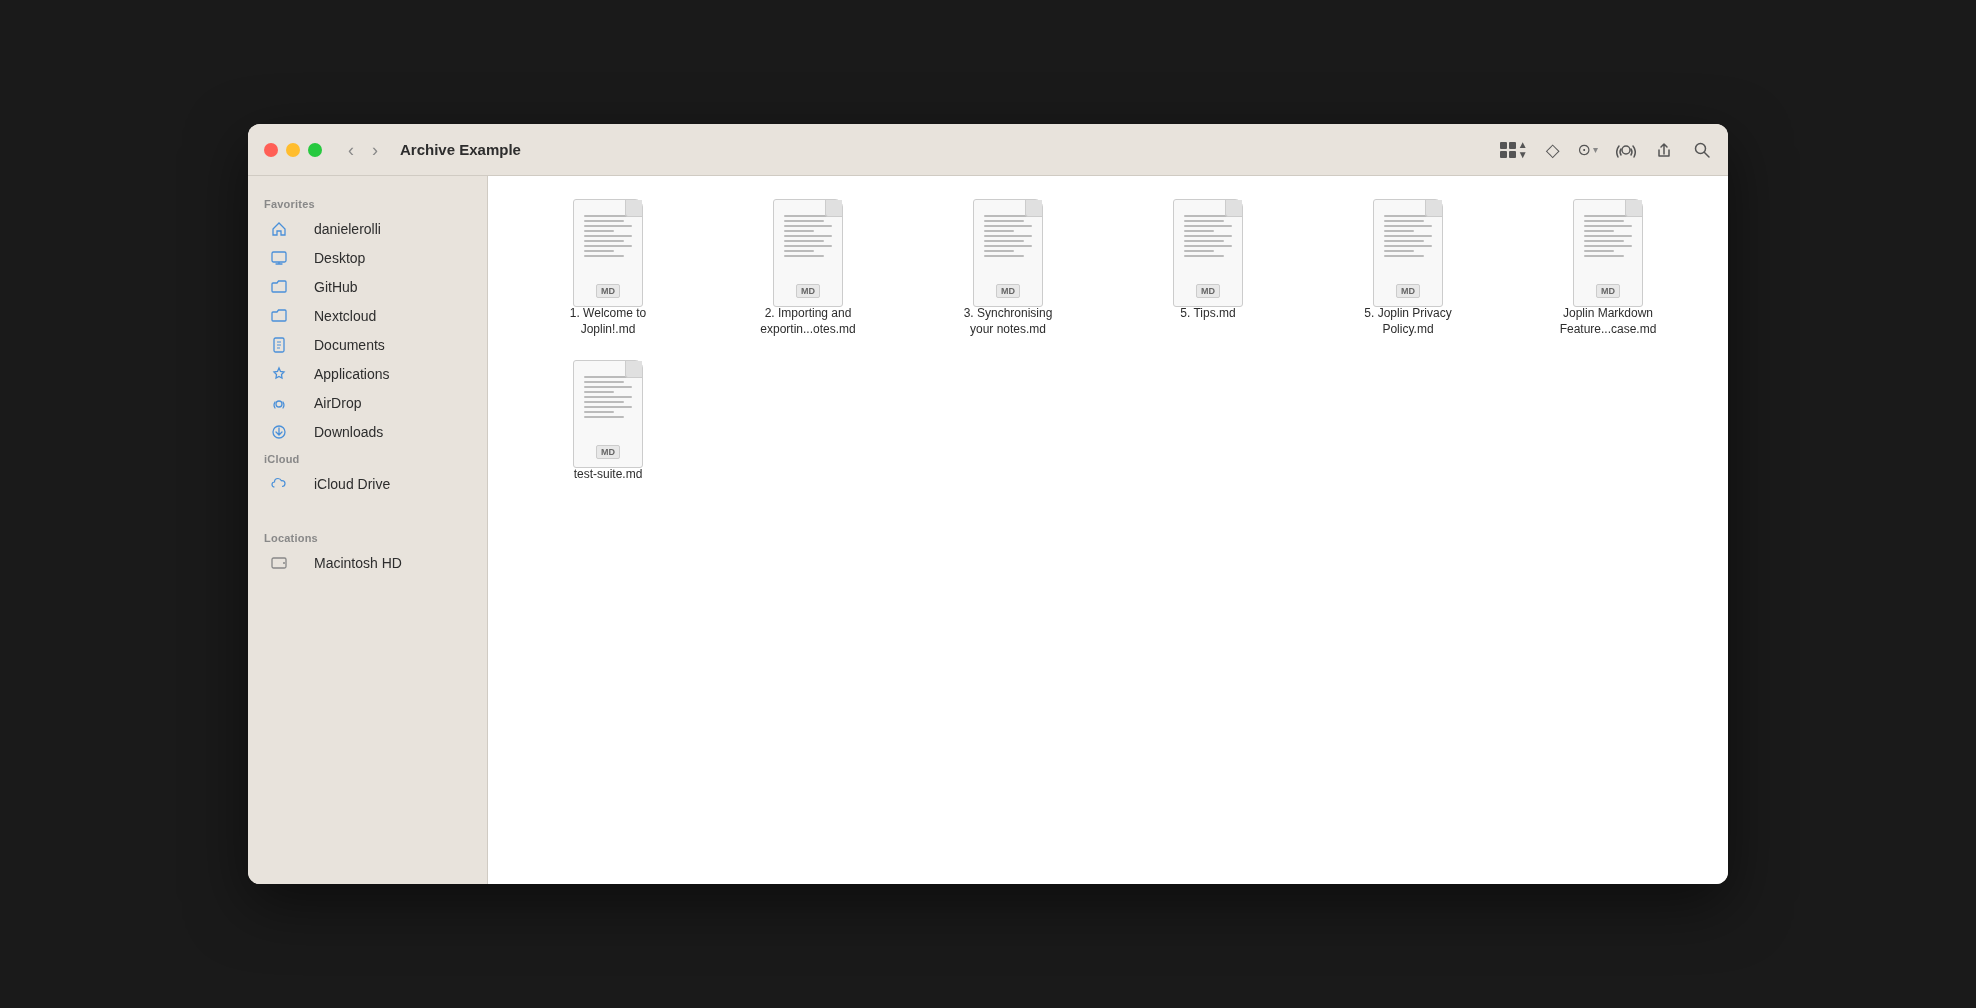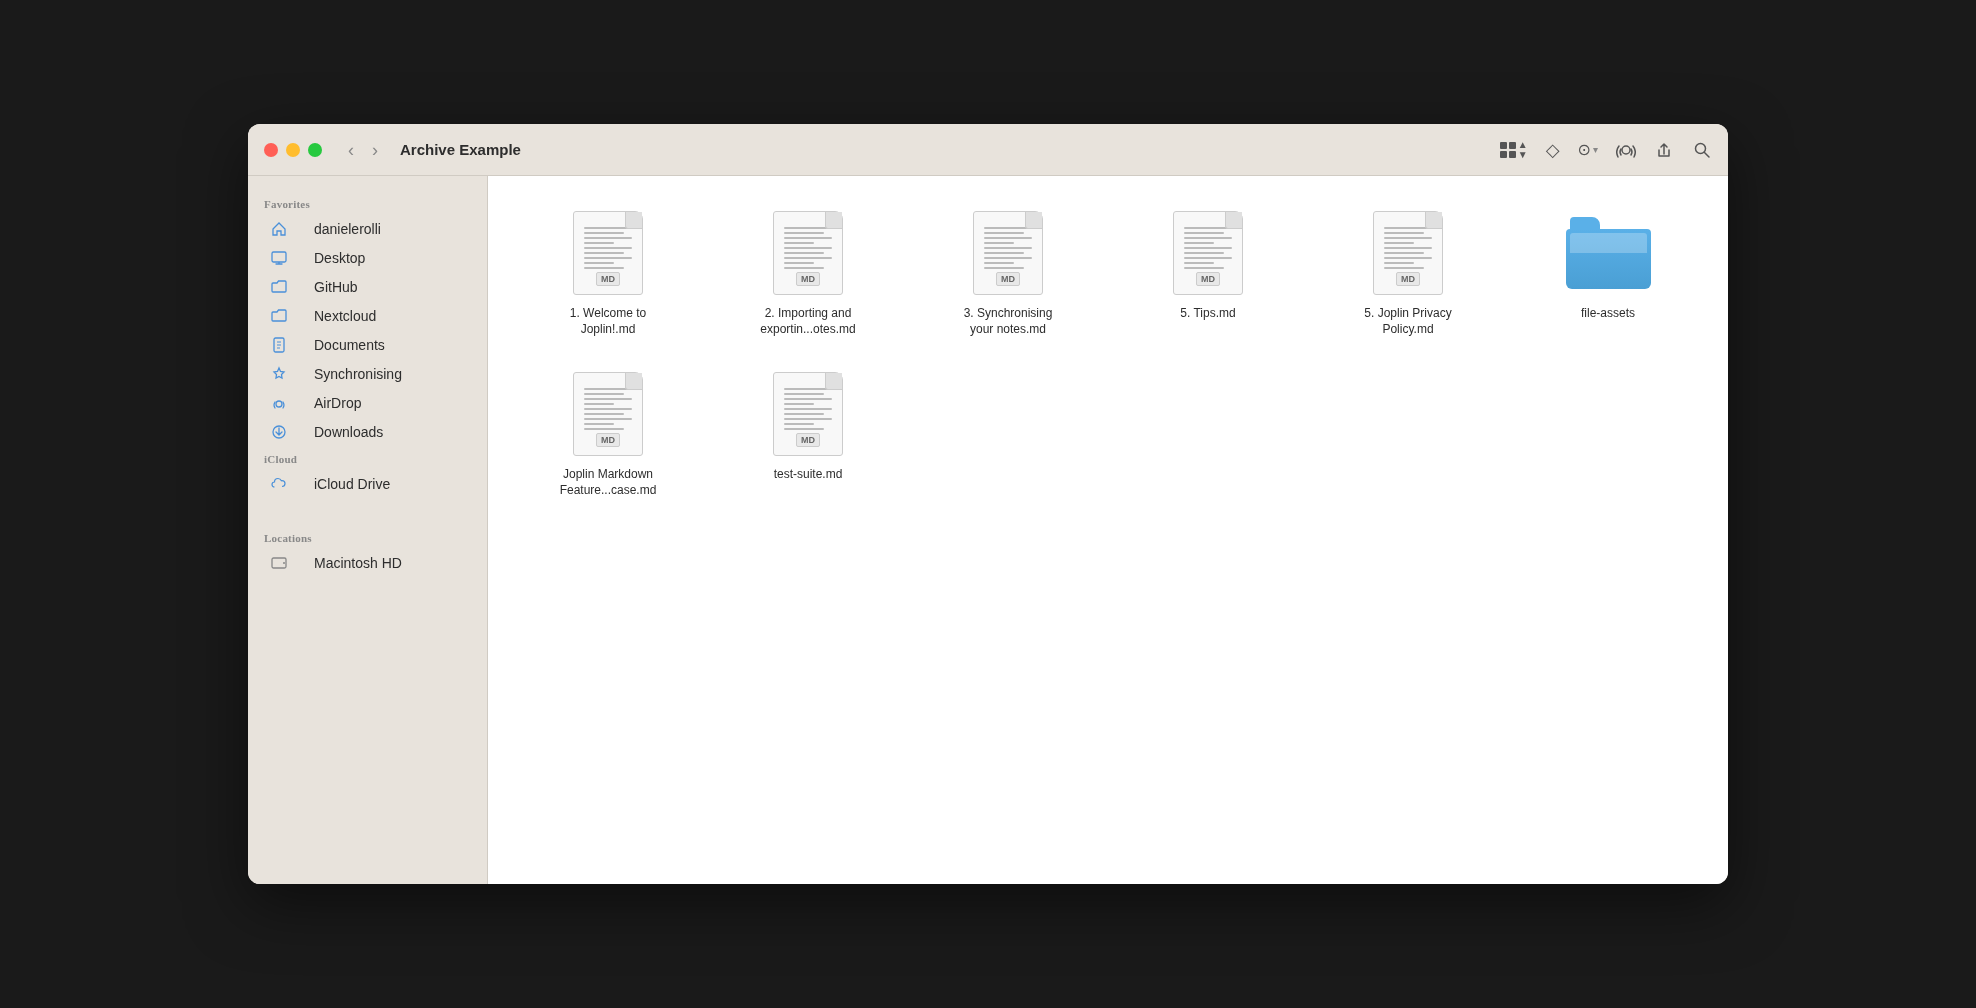--- a/index.html
+++ b/index.html
@@ -95,21 +95,20 @@
       overflow-y: auto;
       flex-shrink: 0;
     }
     .sidebar-section-title {
       font-size: 11px;
       font-weight: 600;
       color: #888;
       text-transform: none;
       padding: 6px 16px 4px 16px;
       letter-spacing: 0.02em;
-      font-family: Liberation Serif, serif;
     }
     .sidebar-item {
       display: flex;
       align-items: center;
       gap: 26px;
       padding: 5px 16px;
       cursor: pointer;
       border-radius: 6px;
       margin: 1px 6px;
       font-size: 14px;
@@ -151,21 +150,21 @@
       height: 90px;
       position: relative;
       margin-bottom: 8px;
       display: flex;
       align-items: center;
       justify-content: center;
     }
     
     .md-file {
       width: 70px;
-      height: 84px;
+      height: 108px;
       background: #f8f8f8;
       border: 1.5px solid #ccc;
       border-radius: 3px 8px 3px 3px;
       position: relative;
       display: flex;
       flex-direction: column;
       align-items: center;
       justify-content: flex-start;
       padding-top: 6px;
     }
@@ -385,21 +384,21 @@
         </span>
         <span>Documents</span>
       </div>
 
       <div class="sidebar-item">
         <span class="sidebar-icon blue">
           <svg width="16" height="16" viewBox="0 0 16 16" fill="none">
             <path d="M8 2L9.5 5.5L13 6L10.5 8.5L11 12L8 10.5L5 12L5.5 8.5L3 6L6.5 5.5Z" stroke="#4a90d9" stroke-width="1.3" fill="none"></path>
           </svg>
         </span>
-        <span>Synchronising</span>
+        <span>Applications</span>
       </div>
 
       <div class="sidebar-item">
         <span class="sidebar-icon blue">
           <svg width="16" height="16" viewBox="0 0 16 16" fill="none">
             <circle cx="8" cy="9" r="3" stroke="#4a90d9" stroke-width="1.3" fill="none"></circle>
             <path d="M4 13 Q2 10 4 7" stroke="#4a90d9" stroke-width="1.2" fill="none" stroke-linecap="round"></path>
             <path d="M12 13 Q14 10 12 7" stroke="#4a90d9" stroke-width="1.2" fill="none" stroke-linecap="round"></path>
           </svg>
         </span>
@@ -536,31 +535,20 @@
                 <div class="md-file-line long"></div>
                 <div class="md-file-line short"></div>
                 <div class="md-file-line medium"></div>
               </div>
               <span class="md-badge">MD</span>
             </div>
           </div>
           <span class="file-name">5. Joplin Privacy Policy.md</span>
         </div>
 
-        <div class="file-item">
-          <div class="file-icon" style="width:90px;height:90px;display:flex;align-items:center;justify-content:center;">
-            <div class="folder-icon-shape" style="width:85px;height:72px;">
-              <div class="folder-tab blue" style="width:30px;height:14px;"></div>
-              <div class="folder-body blue" style="height:60px;">
-                <div class="folder-sheen"></div>
-              </div>
-            </div>
-          </div>
-          <span class="file-name">file-assets</span>
-        </div>
 
         <div class="file-item">
           <div class="file-icon">
             <div class="md-file">
               <div class="md-file-lines">
                 <div class="md-file-line long"></div>
                 <div class="md-file-line medium"></div>
                 <div class="md-file-line long"></div>
                 <div class="md-file-line short"></div>
                 <div class="md-file-line long"></div>

